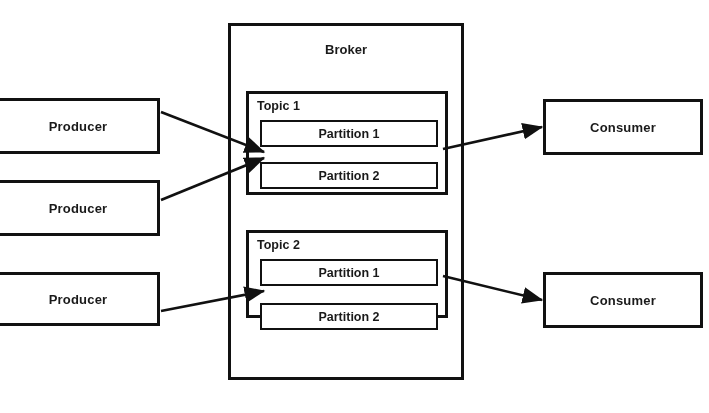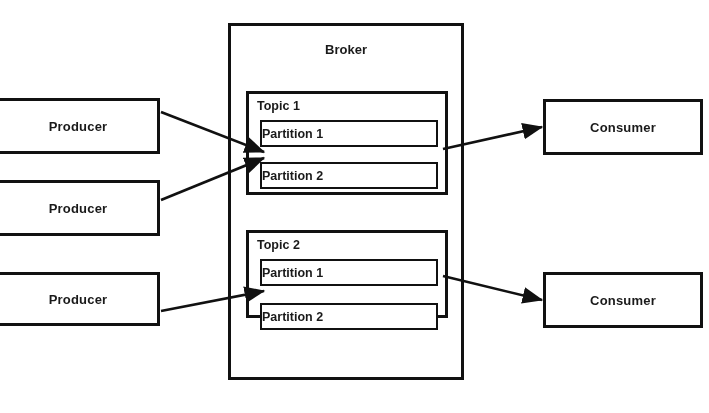--- a/index.html
+++ b/index.html
@@ -63,20 +63,21 @@
     font-size: 12.5px;
     color: #1a1a1a;
   }
   .partition {
     position: absolute;
     box-sizing: border-box;
     background: #ffffff;
     border: 2.5px solid #111111;
     display: flex;
     align-items: center;
+    justify-content: center;
     font-weight: bold;
     font-size: 12.5px;
     color: #1a1a1a;
   }
   svg.arrows {
     position: absolute;
     left: 0;
     top: 0;
     width: 709px;
     height: 413px;

